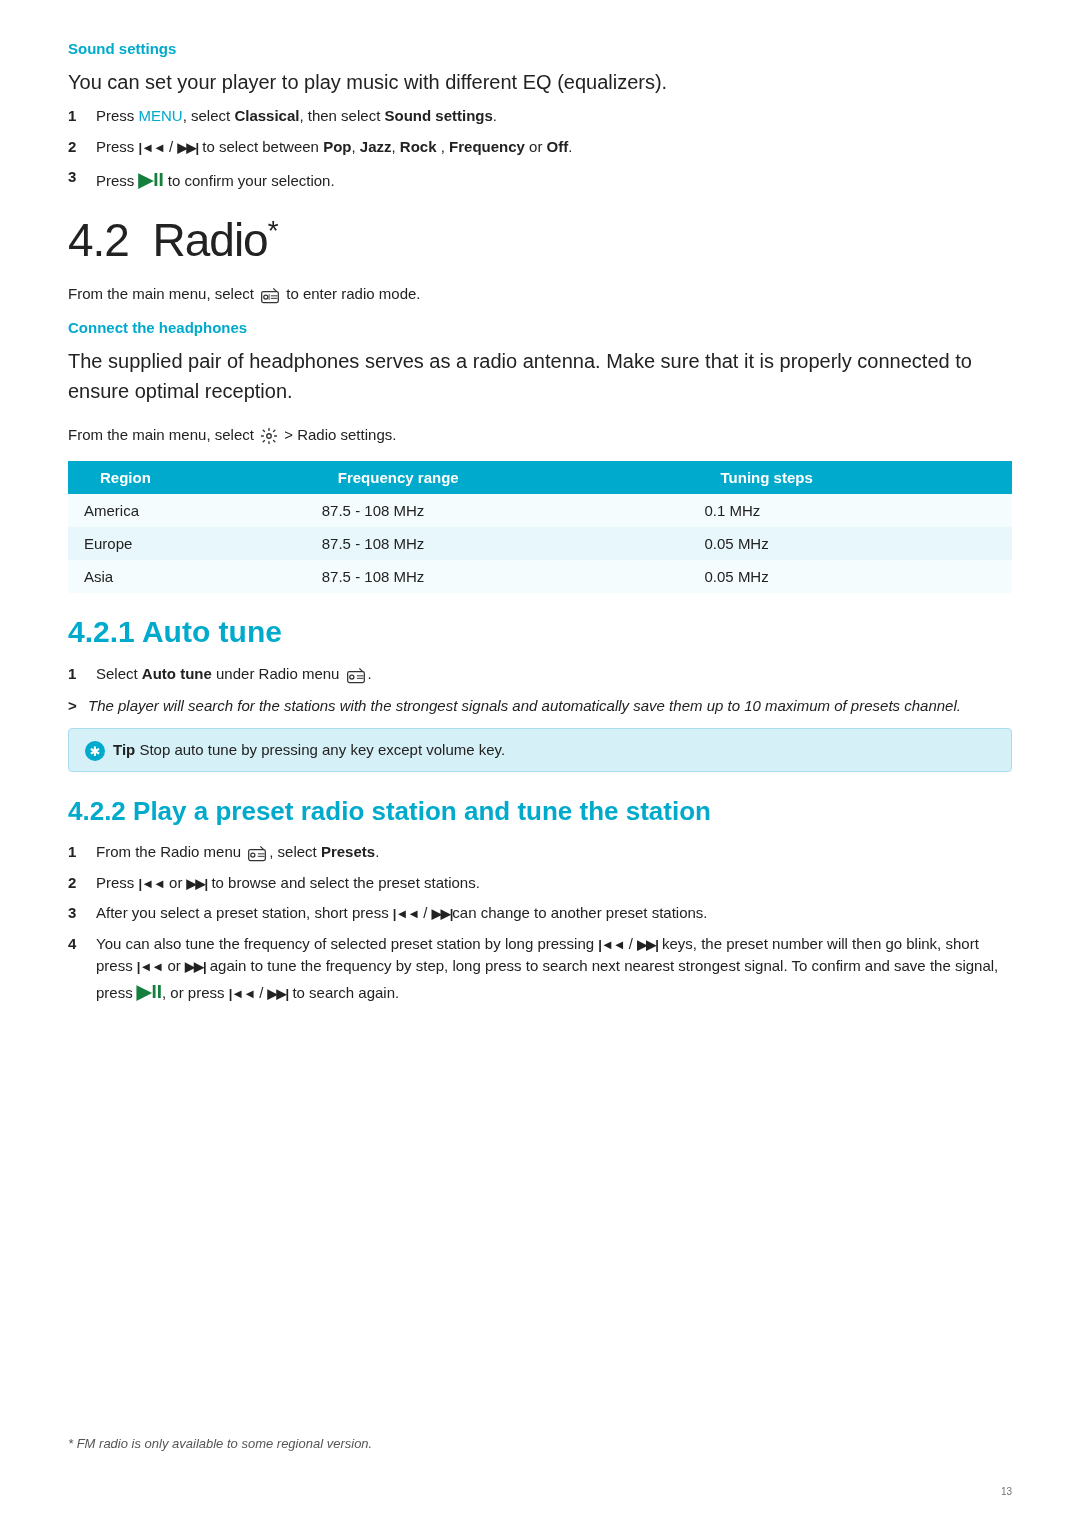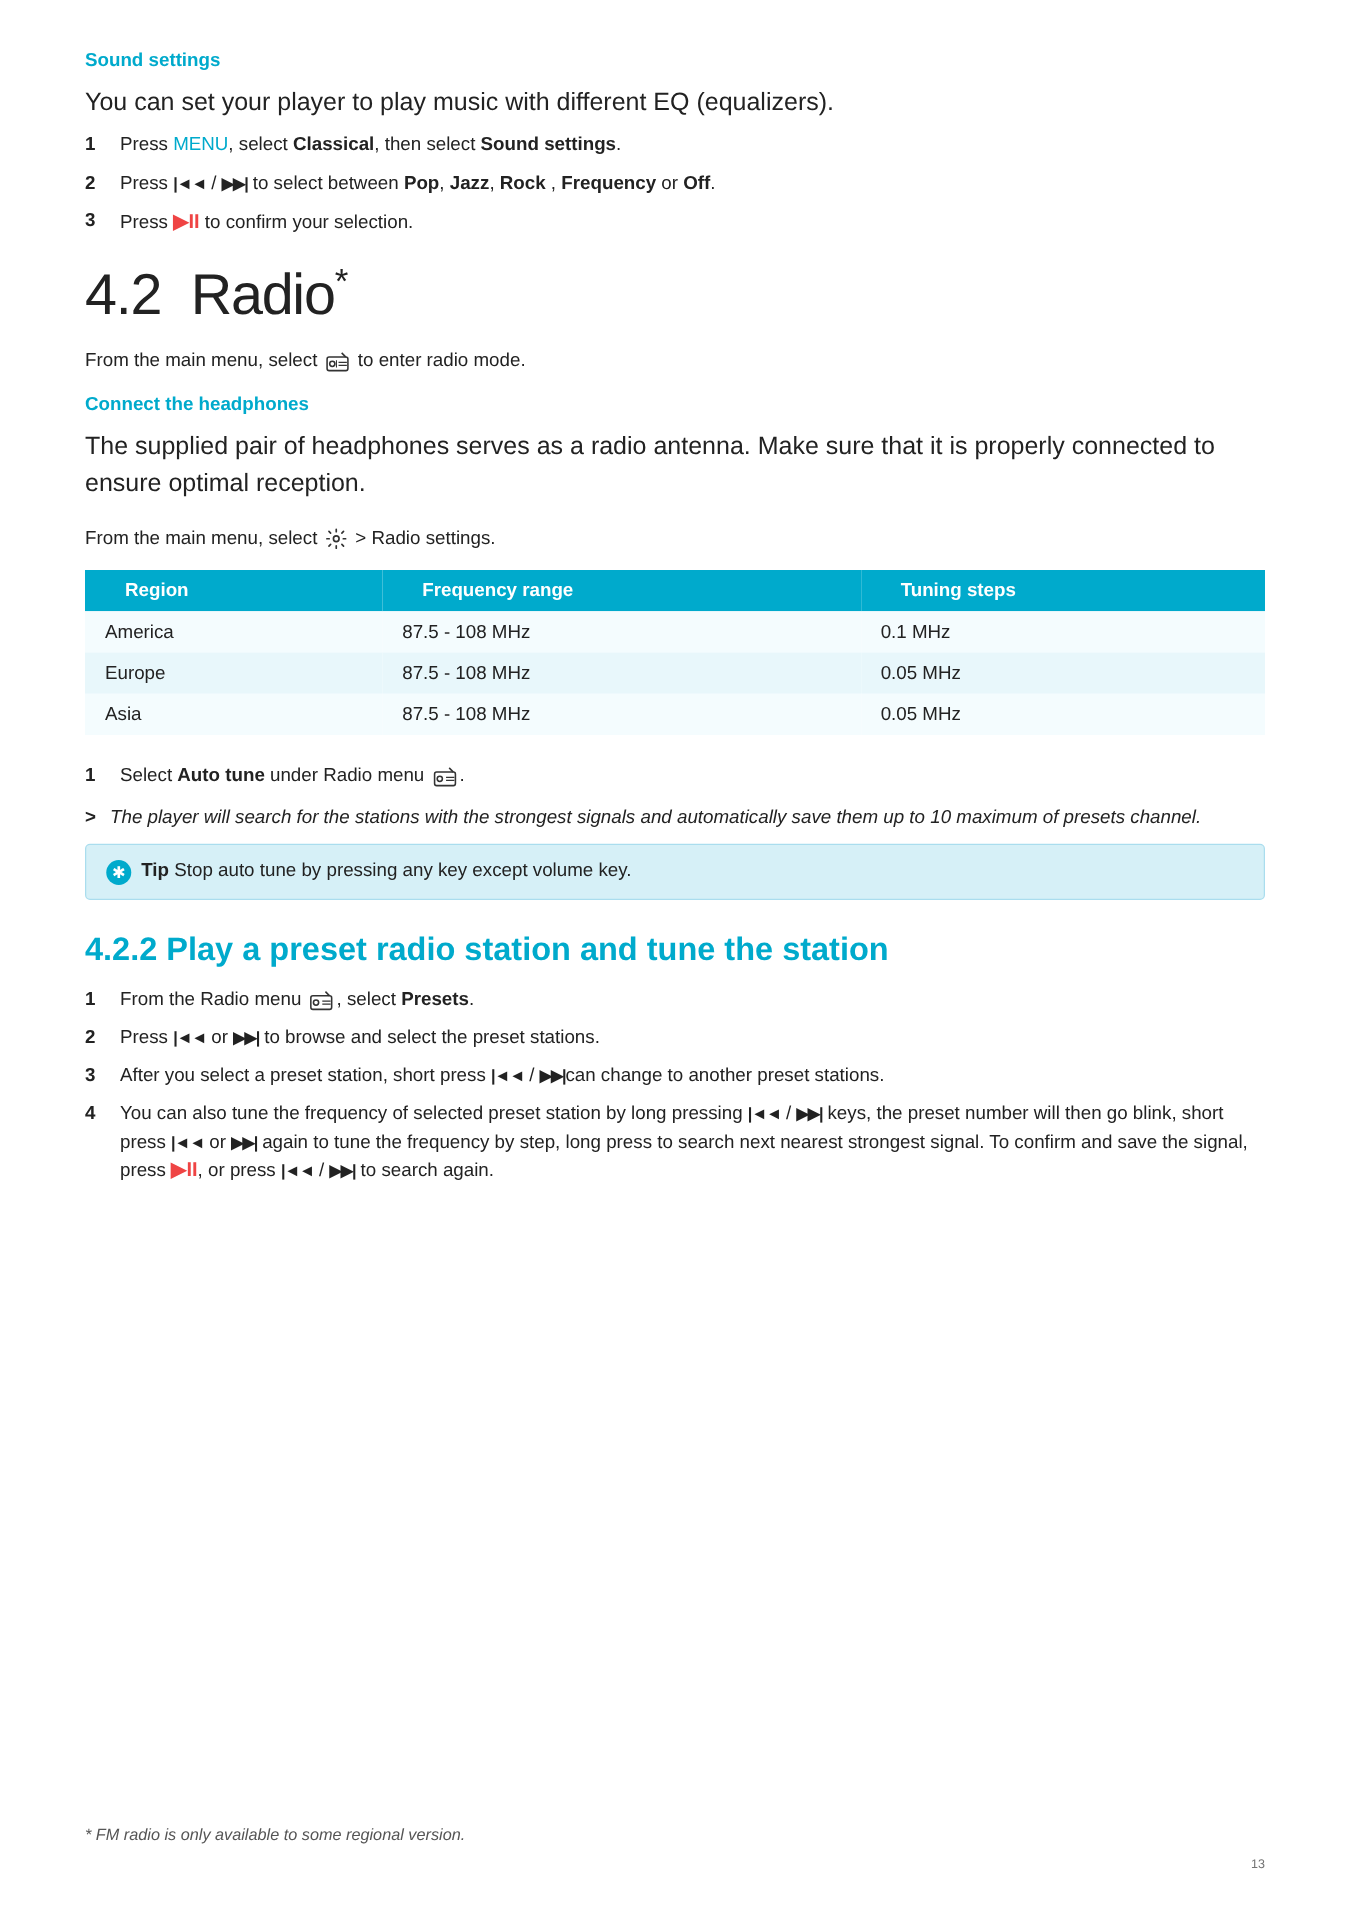--- a/index.html
+++ b/index.html
@@ -71,23 +71,23 @@
       align-items: center;
       font-size: 13px;
       font-weight: bold;
       color: #222;
       letter-spacing: -1px;
     }
 
     .icon-play-pause {
       display: inline-flex;
       align-items: center;
-      font-size: 16px;
-      font-weight: bold;
-      color: #ef4444;
+      font-size: 19px;
+      font-weight: bold;
+      color: #15803d;
     }
 
     .chapter-title {
       font-size: 46px;
       font-weight: 300;
       color: #222;
       margin: 18px 0 16px 0;
       letter-spacing: -1px;
     }
 
@@ -215,21 +215,21 @@
       position: absolute;
       bottom: 30px;
       right: 68px;
       font-size: 10px;
       color: #737373;
     }
 
     
     .footnote {
       position: absolute;
-      bottom: 52px;
+      bottom: 76px;
       left: 68px;
       font-size: 13px;
       color: #555;
       font-style: italic;
     }
 
   </style>
 </head>
 <body>
 
@@ -318,20 +318,21 @@
           <td>Asia</td>
           <td>87.5 - 108 MHz</td>
           <td>0.05 MHz</td>
         </tr>
       </tbody>
     </table>
   </div>
 </div>
 
 <div>
+  <h2 class="sub-chapter-title">4.2.1  Auto tune</h2>
 
   <ol class="numbered-list">
     <li>
       <span class="num">1</span>
       <span class="content">
         Select <span class="bold">Auto tune</span> under Radio menu
         <svg width="20" height="20" viewBox="0 0 24 24" style="vertical-align:middle; display:inline-block; margin: 0 2px;">
           <rect x="2" y="8" width="20" height="13" rx="2" fill="none" stroke="#333" stroke-width="1.5"></rect>
           <circle cx="7" cy="14.5" r="2.5" fill="none" stroke="#333" stroke-width="1.5"></circle>
           <line x1="13" y1="13" x2="21" y2="13" stroke="#333" stroke-width="1.2"></line>

